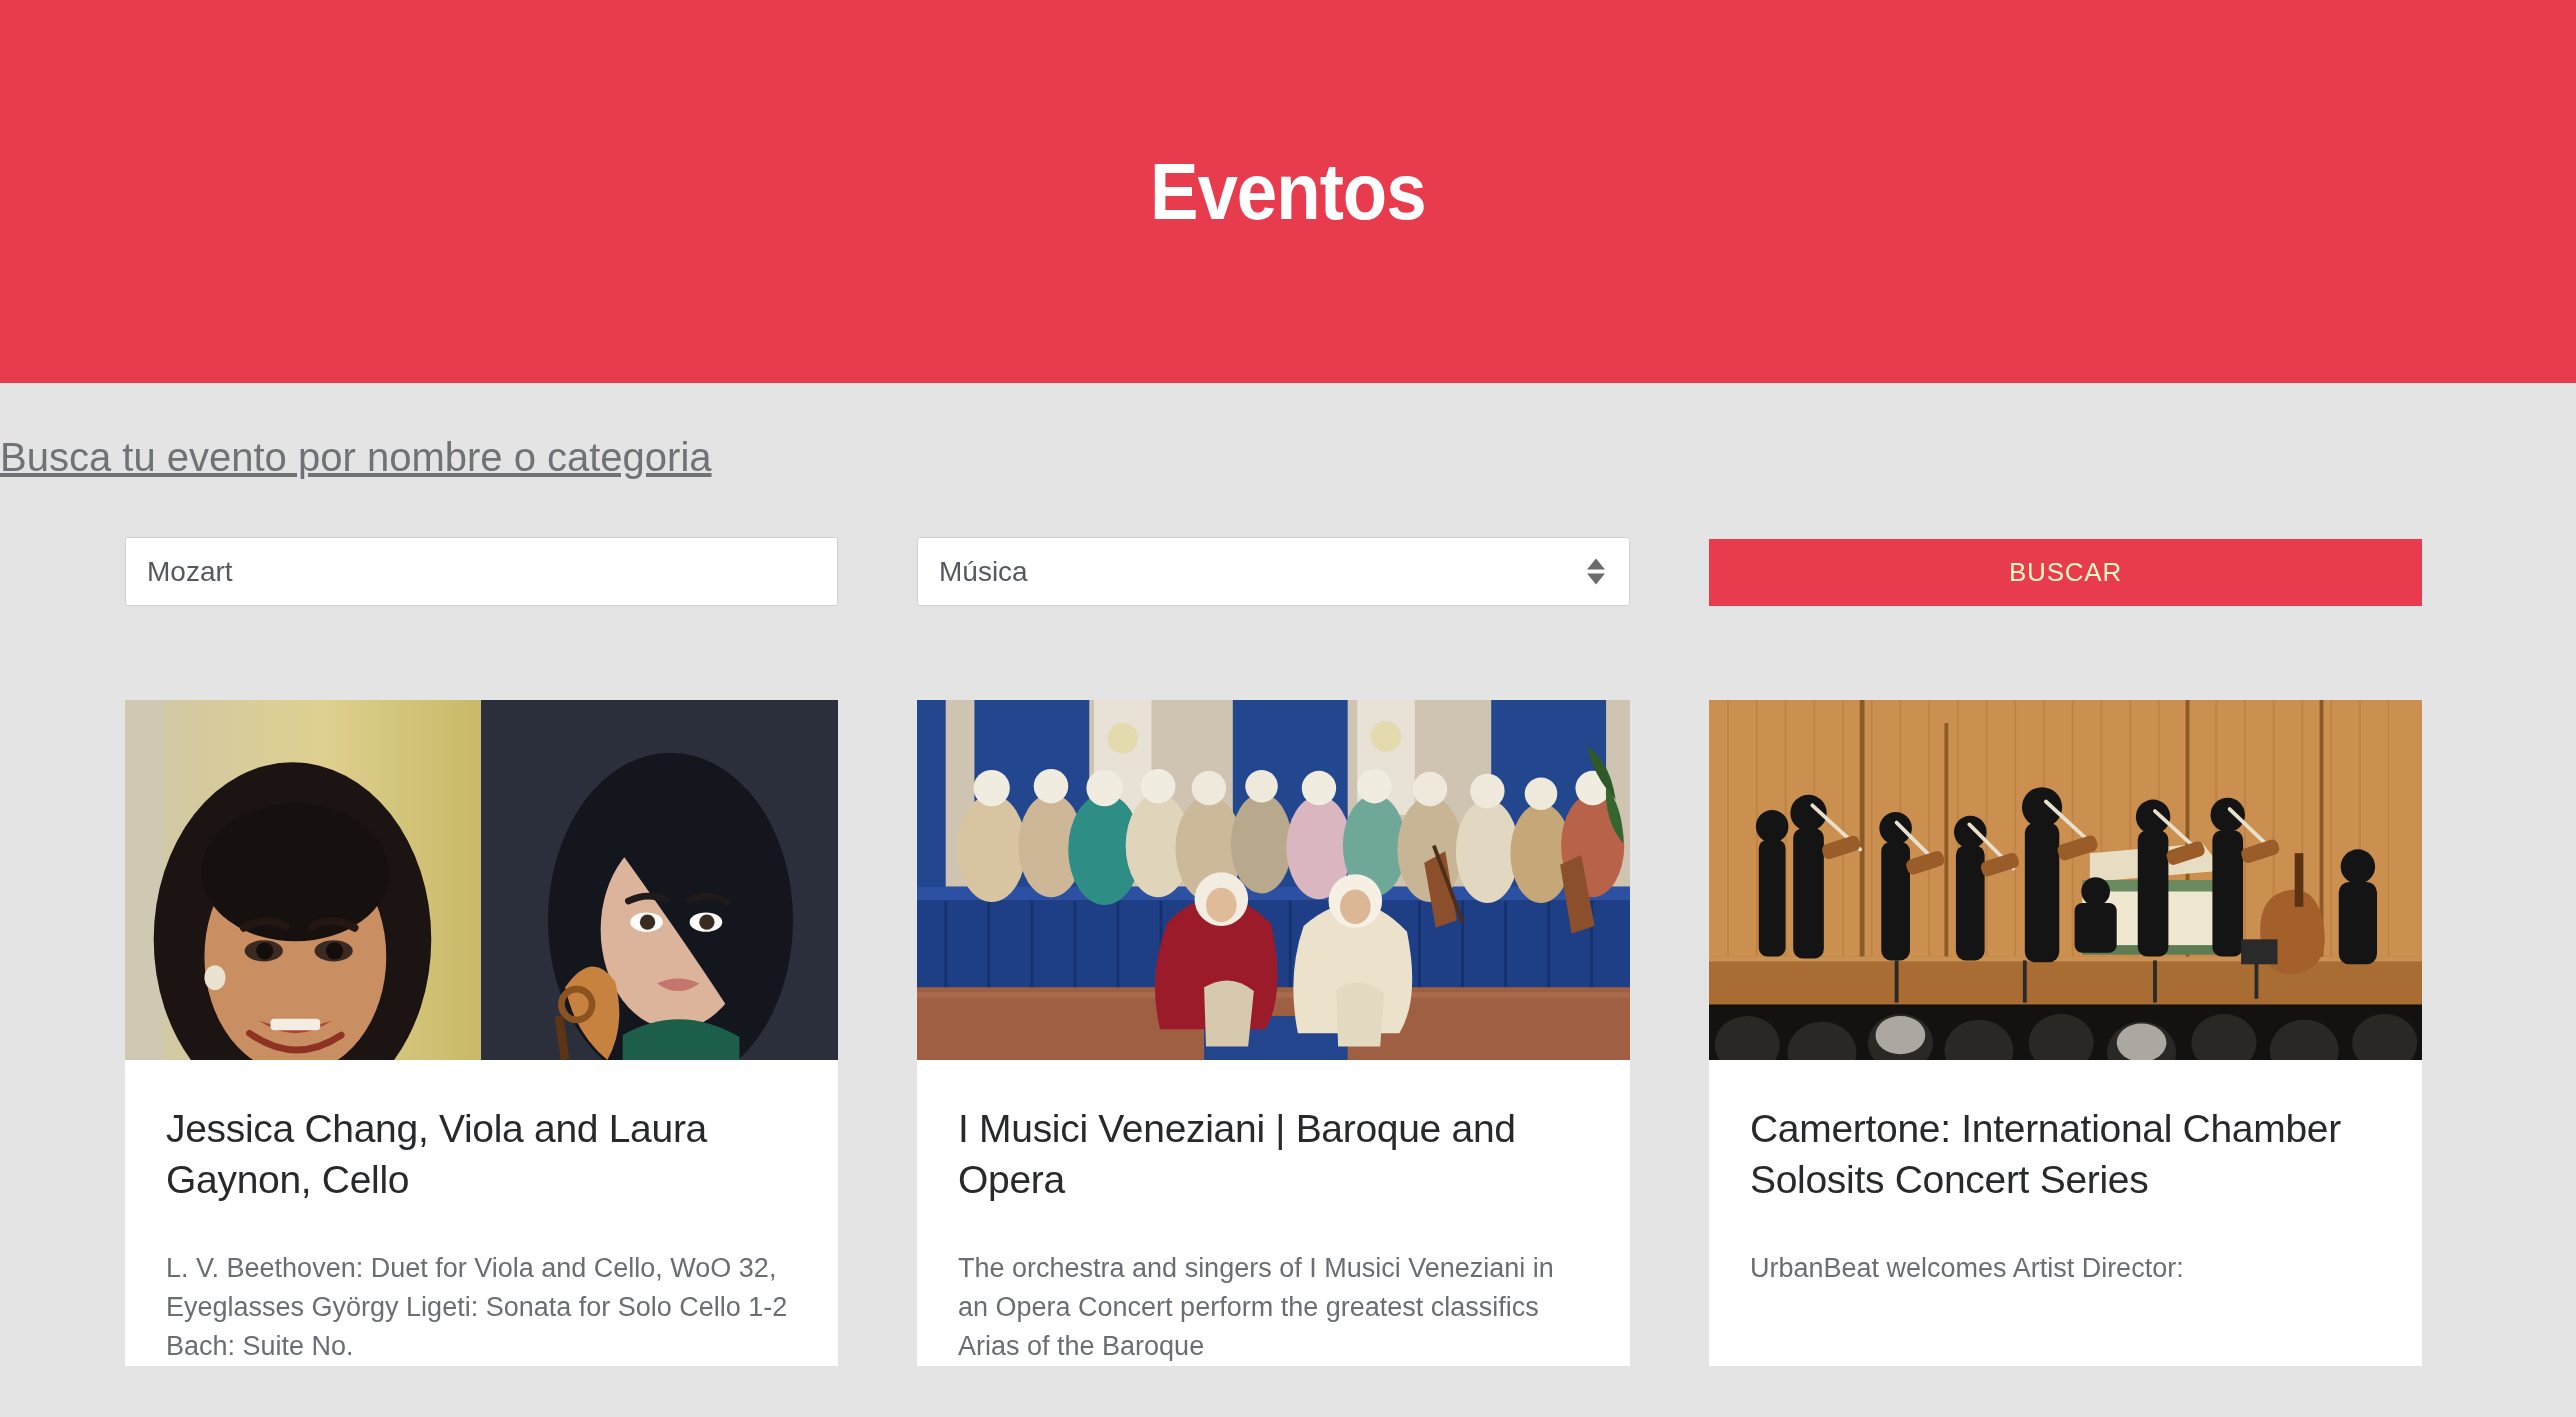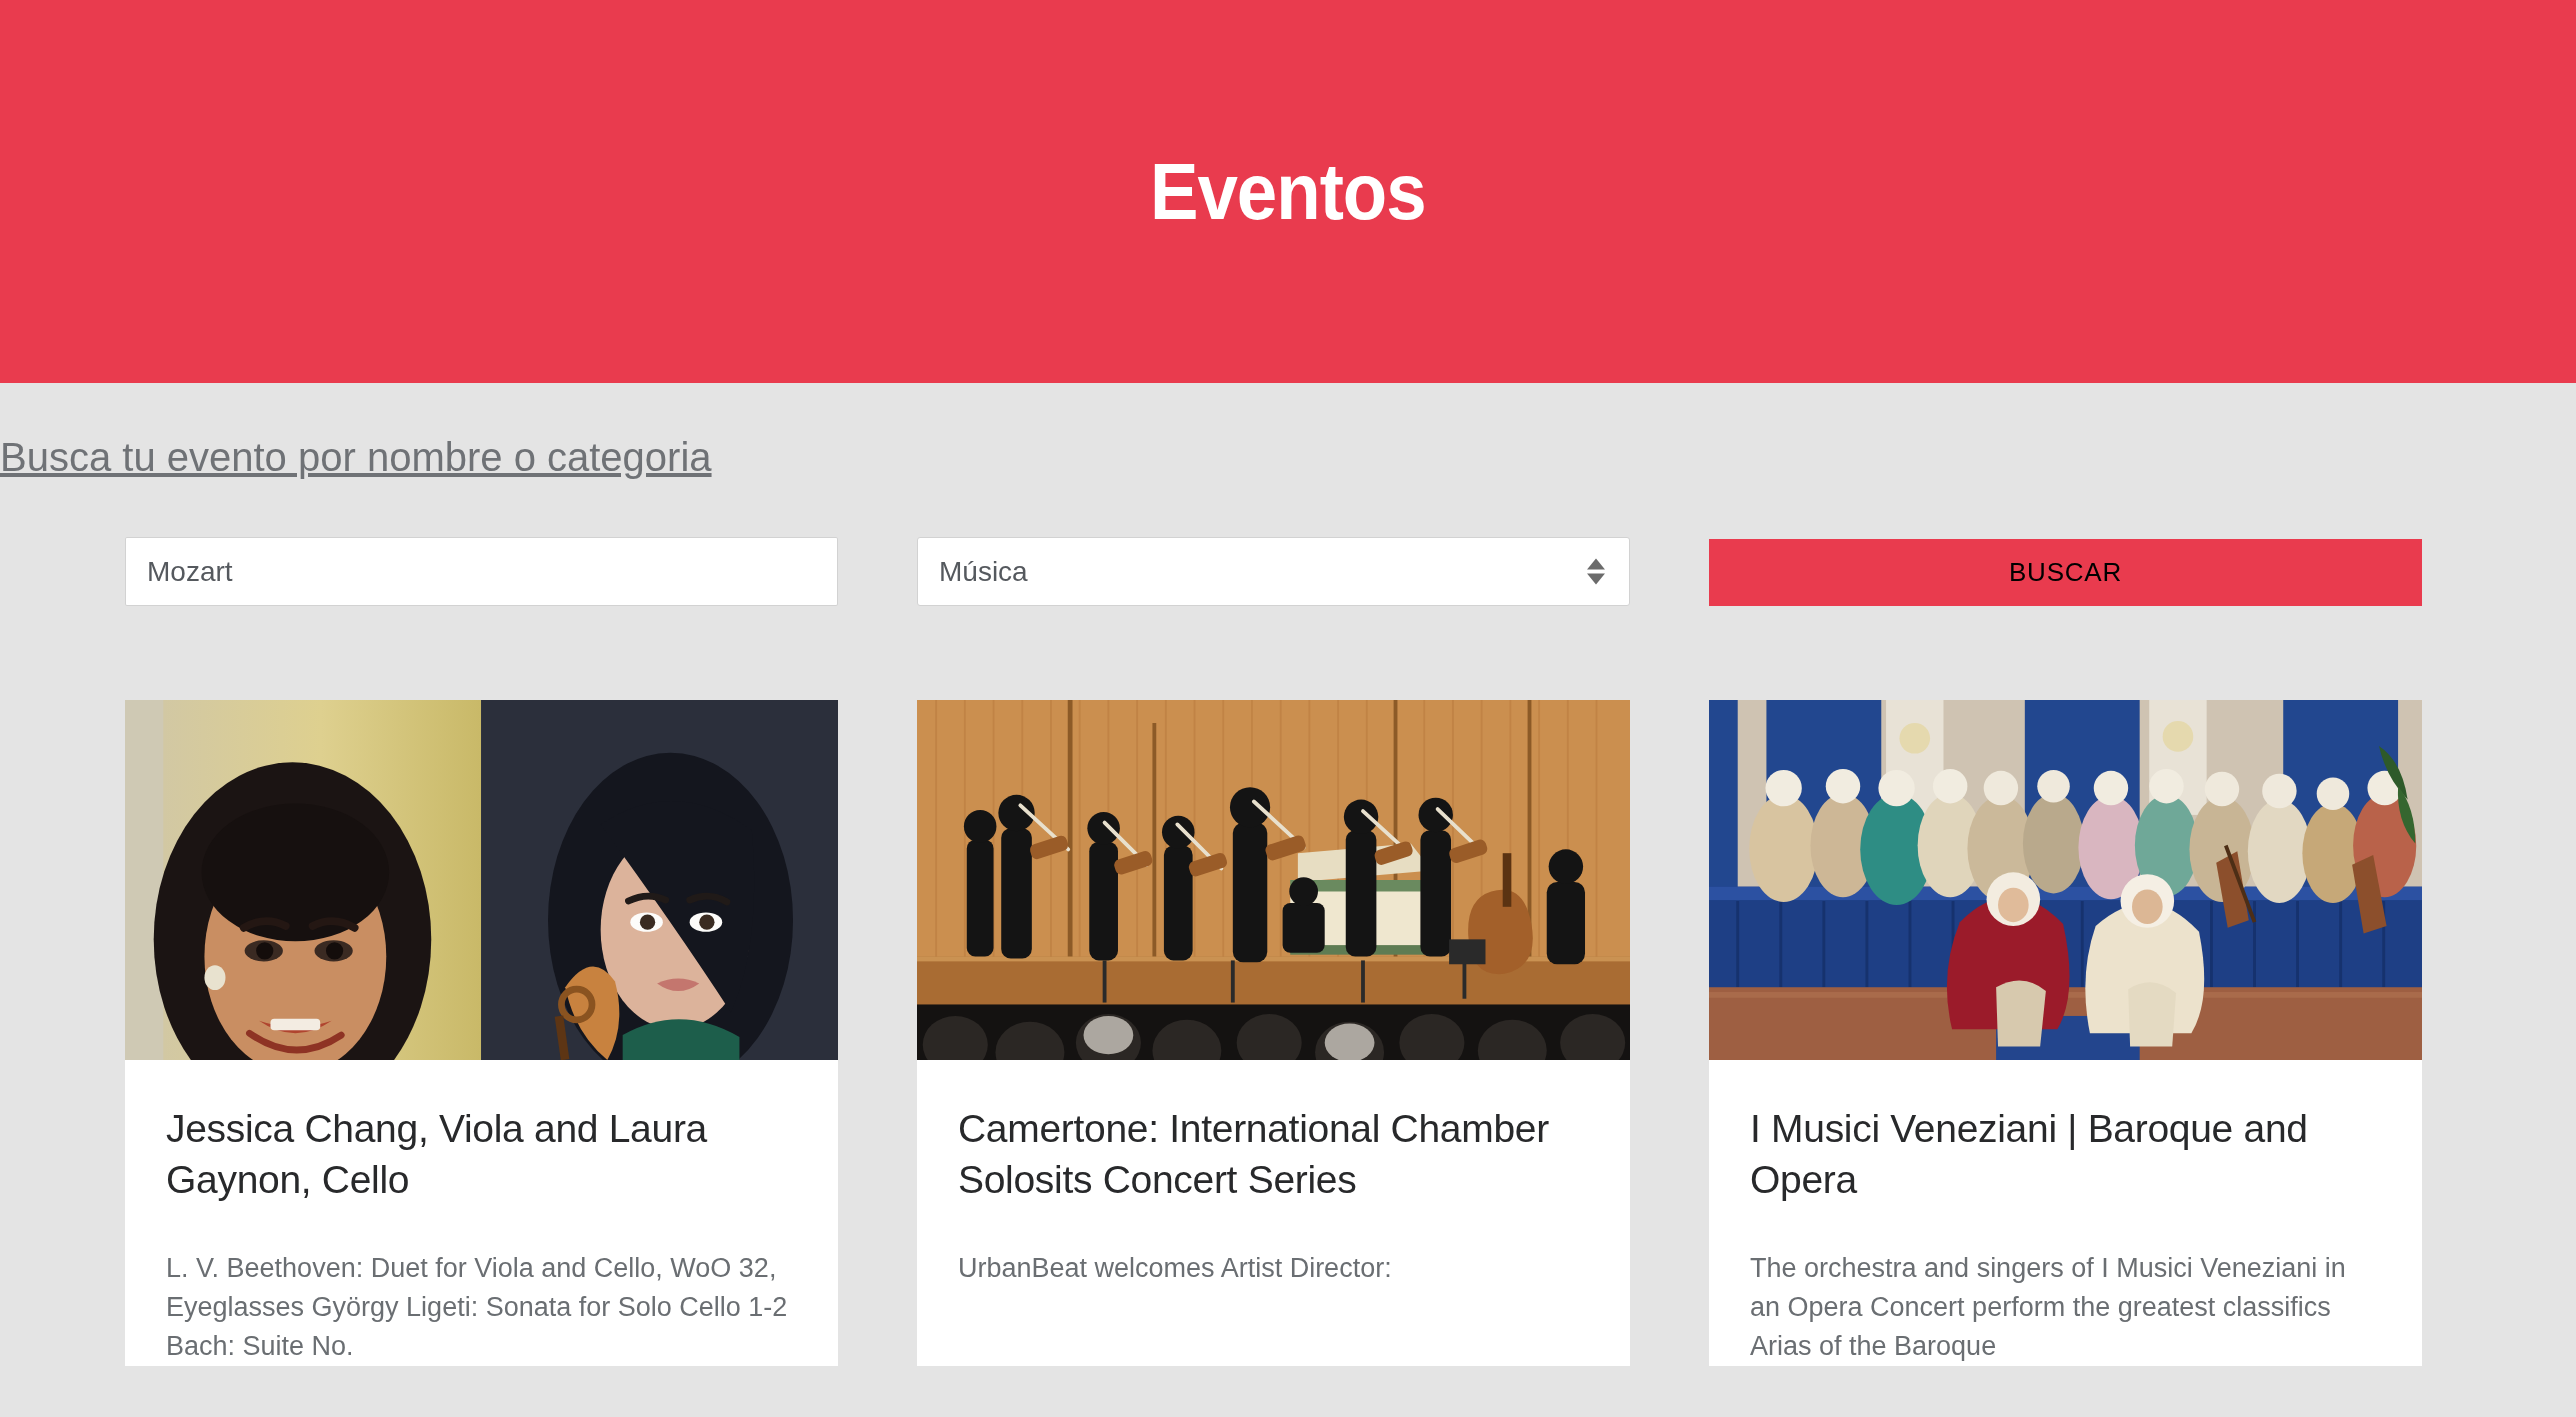--- a/index.html
+++ b/index.html
@@ -104,21 +104,21 @@
     border-right: 9.6px solid transparent;
   }
   .arrow-up { border-bottom: 11.5px solid #6b6b6b; }
   .arrow-down { border-top: 11.5px solid #6b6b6b; }
 
   .search-button {
     flex: 0 0 713px;
     height: 67px;
     background: #e93b4e;
     border: none;
-    color: #000000;
+    color: #fef9c3;
     font-size: 26px;
     letter-spacing: 0.8px;
     font-family: "Liberation Sans", sans-serif;
     cursor: pointer;
     display: flex;
     align-items: center;
     justify-content: center;
   }
 
   
@@ -232,134 +232,20 @@
     </div>
     <div class="card-body">
       <h2 class="card-title">Jessica Chang, Viola and Laura Gaynon, Cello</h2>
       <p class="card-desc">L. V. Beethoven: Duet for Viola and Cello, WoO 32, Eyeglasses György Ligeti: Sonata for Solo Cello 1-2 Bach: Suite No.</p>
     </div>
   </article>
 
   <article class="event-card">
     <div class="card-media">
       <svg viewBox="0 0 745 376" preserveAspectRatio="none" aria-hidden="true">
-        <rect x="0" y="0" width="745" height="376" fill="#c8884a"></rect>
-        <rect x="0" y="0" width="745" height="300" fill="#cb8f4f"></rect>
-        <g stroke="#b97b3e" stroke-width="2" opacity="0.55">
-          <line x1="20" y1="0" x2="20" y2="300"></line>
-            <line x1="50" y1="0" x2="50" y2="300"></line>
-          <line x1="80" y1="0" x2="80" y2="300"></line>
-            <line x1="110" y1="0" x2="110" y2="300"></line>
-          <line x1="140" y1="0" x2="140" y2="300"></line>
-            <line x1="170" y1="0" x2="170" y2="300"></line>
-          <line x1="200" y1="0" x2="200" y2="300"></line>
-            <line x1="230" y1="0" x2="230" y2="300"></line>
-          <line x1="260" y1="0" x2="260" y2="300"></line>
-            <line x1="290" y1="0" x2="290" y2="300"></line>
-          <line x1="320" y1="0" x2="320" y2="300"></line>
-            <line x1="350" y1="0" x2="350" y2="300"></line>
-          <line x1="380" y1="0" x2="380" y2="300"></line>
-            <line x1="410" y1="0" x2="410" y2="300"></line>
-          <line x1="440" y1="0" x2="440" y2="300"></line>
-            <line x1="470" y1="0" x2="470" y2="300"></line>
-          <line x1="500" y1="0" x2="500" y2="300"></line>
-            <line x1="530" y1="0" x2="530" y2="300"></line>
-          <line x1="560" y1="0" x2="560" y2="300"></line>
-            <line x1="590" y1="0" x2="590" y2="300"></line>
-          <line x1="620" y1="0" x2="620" y2="300"></line>
-            <line x1="650" y1="0" x2="650" y2="300"></line>
-          <line x1="680" y1="0" x2="680" y2="300"></line>
-            <line x1="710" y1="0" x2="710" y2="300"></line>
-        </g>
-        <line x1="160" y1="0" x2="160" y2="270" stroke="#8c5a27" stroke-width="5"></line>
-        <line x1="248" y1="24" x2="248" y2="270" stroke="#8c5a27" stroke-width="4"></line>
-        <line x1="500" y1="0" x2="500" y2="270" stroke="#8c5a27" stroke-width="4"></line>
-        <line x1="640" y1="0" x2="640" y2="270" stroke="#8c5a27" stroke-width="4"></line>
-        <rect x="0" y="268" width="745" height="52" fill="#a96c33"></rect>
-        <rect x="0" y="268" width="745" height="5" fill="#d9a25f" opacity="0.7"></rect>
-        <g fill="#e7ddc2">
-          <path d="M398 160 l118 -10 l22 28 l-140 12z"></path>
-        </g>
-        <rect x="390" y="188" width="160" height="16" fill="#6a8a5f"></rect>
-        <rect x="390" y="200" width="160" height="62" fill="#efe7cf"></rect>
-        <rect x="390" y="256" width="160" height="10" fill="#5e7c53"></rect>
-        <g fill="#141414">
-          <rect x="52" y="146" width="28" height="122" rx="9"></rect>
-          <circle cx="66" cy="132" r="17"></circle>
-          <rect x="88" y="134" width="32" height="136" rx="10"></rect>
-          <circle cx="104" cy="118" r="19"></circle>
-          <rect x="180" y="148" width="30" height="124" rx="10"></rect>
-          <circle cx="195" cy="134" r="17"></circle>
-          <rect x="258" y="152" width="30" height="120" rx="10"></rect>
-          <circle cx="273" cy="138" r="17"></circle>
-          <rect x="330" y="128" width="36" height="146" rx="11"></rect>
-          <circle cx="348" cy="112" r="21"></circle>
-          <rect x="448" y="136" width="32" height="132" rx="10"></rect>
-          <circle cx="464" cy="122" r="18"></circle>
-          <rect x="526" y="136" width="32" height="132" rx="10"></rect>
-          <circle cx="542" cy="120" r="18"></circle>
-          <rect x="382" y="212" width="44" height="52" rx="8"></rect>
-          <circle cx="404" cy="200" r="15"></circle>
-          <rect x="658" y="190" width="40" height="86" rx="11"></rect>
-          <circle cx="678" cy="174" r="18"></circle>
-        </g>
-        <g stroke="#e8e0cd" stroke-width="4" stroke-linecap="round">
-          <line x1="108" y1="110" x2="158" y2="156"></line>
-          <line x1="196" y1="128" x2="240" y2="172"></line>
-          <line x1="272" y1="130" x2="318" y2="176"></line>
-          <line x1="352" y1="106" x2="404" y2="154"></line>
-          <line x1="466" y1="116" x2="514" y2="160"></line>
-          <line x1="544" y1="114" x2="590" y2="158"></line>
-        </g>
-        <g fill="#9a5c28">
-          <rect x="118" y="146" width="40" height="16" rx="6" transform="rotate(-18 138 154)"></rect>
-          <rect x="206" y="162" width="40" height="16" rx="6" transform="rotate(-18 226 170)"></rect>
-          <rect x="284" y="164" width="40" height="16" rx="6" transform="rotate(-18 304 172)"></rect>
-          <rect x="364" y="146" width="42" height="17" rx="6" transform="rotate(-18 385 154)"></rect>
-          <rect x="478" y="152" width="40" height="16" rx="6" transform="rotate(-18 498 160)"></rect>
-          <rect x="556" y="150" width="40" height="16" rx="6" transform="rotate(-18 576 158)"></rect>
-        </g>
-        <g>
-          <path d="M600 200 q34 -10 42 34 q8 44 -28 52 q-36 4 -38 -40 q-2 -38 24 -46z" fill="#a3602a"></path>
-          <rect x="612" y="160" width="9" height="56" fill="#5b3312"></rect>
-        </g>
-        <g stroke="#2a2a2a" stroke-width="4">
-          <line x1="196" y1="272" x2="196" y2="316"></line>
-          <line x1="330" y1="272" x2="330" y2="316"></line>
-          <line x1="466" y1="272" x2="466" y2="316"></line>
-          <line x1="572" y1="262" x2="572" y2="312"></line>
-        </g>
-        <rect x="556" y="250" width="38" height="26" fill="#2a2a2a"></rect>
-        <rect x="0" y="318" width="745" height="58" fill="#141211"></rect>
-        <g fill="#2b2724">
-          <ellipse cx="40" cy="360" rx="34" ry="30"></ellipse>
-          <ellipse cx="118" cy="368" rx="36" ry="32"></ellipse>
-          <ellipse cx="200" cy="358" rx="34" ry="30"></ellipse>
-          <ellipse cx="282" cy="366" rx="36" ry="32"></ellipse>
-          <ellipse cx="368" cy="358" rx="34" ry="30"></ellipse>
-          <ellipse cx="452" cy="368" rx="36" ry="32"></ellipse>
-          <ellipse cx="538" cy="358" rx="34" ry="30"></ellipse>
-          <ellipse cx="622" cy="366" rx="36" ry="32"></ellipse>
-          <ellipse cx="706" cy="358" rx="34" ry="30"></ellipse>
-        </g>
-        <g fill="#d8d3c9" opacity="0.75">
-          <ellipse cx="200" cy="350" rx="26" ry="20"></ellipse>
-          <ellipse cx="452" cy="358" rx="26" ry="20"></ellipse>
-        </g>
-      </svg>
-    </div>
-    <div class="card-body">
-      <h2 class="card-title">Camertone: International Chamber Solosits Concert Series</h2>
-      <p class="card-desc">UrbanBeat welcomes Artist Director:</p>
-    </div>
-  </article>
-
-  <article class="event-card">
-    <div class="card-media">
-      <svg viewBox="0 0 745 376" preserveAspectRatio="none" aria-hidden="true">
         <rect x="0" y="0" width="745" height="376" fill="#d9cfc0"></rect>
         <rect x="0" y="0" width="745" height="200" fill="#cfc3b2"></rect>
         <g fill="#22478f">
           <rect x="60" y="0" width="120" height="205"></rect>
           <rect x="330" y="0" width="120" height="200"></rect>
           <rect x="600" y="0" width="120" height="205"></rect>
           <rect x="0" y="0" width="30" height="210"></rect>
         </g>
         <g fill="#e8e2d6">
           <rect x="185" y="0" width="60" height="120"></rect>
@@ -434,14 +320,128 @@
         <path d="M700 48 q24 16 30 56 q-22 -22 -30 -56z" fill="#2e5a2a"></path>
         <path d="M720 90 q18 22 18 60 q-20 -24 -18 -60z" fill="#35662f"></path>
       </svg>
     </div>
     <div class="card-body">
       <h2 class="card-title">I Musici Veneziani | Baroque and Opera</h2>
       <p class="card-desc">The orchestra and singers of I Musici Veneziani in an Opera Concert  perform the greatest classifics Arias of the Baroque</p>
     </div>
   </article>
 
+  <article class="event-card">
+    <div class="card-media">
+      <svg viewBox="0 0 745 376" preserveAspectRatio="none" aria-hidden="true">
+        <rect x="0" y="0" width="745" height="376" fill="#c8884a"></rect>
+        <rect x="0" y="0" width="745" height="300" fill="#cb8f4f"></rect>
+        <g stroke="#b97b3e" stroke-width="2" opacity="0.55">
+          <line x1="20" y1="0" x2="20" y2="300"></line>
+            <line x1="50" y1="0" x2="50" y2="300"></line>
+          <line x1="80" y1="0" x2="80" y2="300"></line>
+            <line x1="110" y1="0" x2="110" y2="300"></line>
+          <line x1="140" y1="0" x2="140" y2="300"></line>
+            <line x1="170" y1="0" x2="170" y2="300"></line>
+          <line x1="200" y1="0" x2="200" y2="300"></line>
+            <line x1="230" y1="0" x2="230" y2="300"></line>
+          <line x1="260" y1="0" x2="260" y2="300"></line>
+            <line x1="290" y1="0" x2="290" y2="300"></line>
+          <line x1="320" y1="0" x2="320" y2="300"></line>
+            <line x1="350" y1="0" x2="350" y2="300"></line>
+          <line x1="380" y1="0" x2="380" y2="300"></line>
+            <line x1="410" y1="0" x2="410" y2="300"></line>
+          <line x1="440" y1="0" x2="440" y2="300"></line>
+            <line x1="470" y1="0" x2="470" y2="300"></line>
+          <line x1="500" y1="0" x2="500" y2="300"></line>
+            <line x1="530" y1="0" x2="530" y2="300"></line>
+          <line x1="560" y1="0" x2="560" y2="300"></line>
+            <line x1="590" y1="0" x2="590" y2="300"></line>
+          <line x1="620" y1="0" x2="620" y2="300"></line>
+            <line x1="650" y1="0" x2="650" y2="300"></line>
+          <line x1="680" y1="0" x2="680" y2="300"></line>
+            <line x1="710" y1="0" x2="710" y2="300"></line>
+        </g>
+        <line x1="160" y1="0" x2="160" y2="270" stroke="#8c5a27" stroke-width="5"></line>
+        <line x1="248" y1="24" x2="248" y2="270" stroke="#8c5a27" stroke-width="4"></line>
+        <line x1="500" y1="0" x2="500" y2="270" stroke="#8c5a27" stroke-width="4"></line>
+        <line x1="640" y1="0" x2="640" y2="270" stroke="#8c5a27" stroke-width="4"></line>
+        <rect x="0" y="268" width="745" height="52" fill="#a96c33"></rect>
+        <rect x="0" y="268" width="745" height="5" fill="#d9a25f" opacity="0.7"></rect>
+        <g fill="#e7ddc2">
+          <path d="M398 160 l118 -10 l22 28 l-140 12z"></path>
+        </g>
+        <rect x="390" y="188" width="160" height="16" fill="#6a8a5f"></rect>
+        <rect x="390" y="200" width="160" height="62" fill="#efe7cf"></rect>
+        <rect x="390" y="256" width="160" height="10" fill="#5e7c53"></rect>
+        <g fill="#141414">
+          <rect x="52" y="146" width="28" height="122" rx="9"></rect>
+          <circle cx="66" cy="132" r="17"></circle>
+          <rect x="88" y="134" width="32" height="136" rx="10"></rect>
+          <circle cx="104" cy="118" r="19"></circle>
+          <rect x="180" y="148" width="30" height="124" rx="10"></rect>
+          <circle cx="195" cy="134" r="17"></circle>
+          <rect x="258" y="152" width="30" height="120" rx="10"></rect>
+          <circle cx="273" cy="138" r="17"></circle>
+          <rect x="330" y="128" width="36" height="146" rx="11"></rect>
+          <circle cx="348" cy="112" r="21"></circle>
+          <rect x="448" y="136" width="32" height="132" rx="10"></rect>
+          <circle cx="464" cy="122" r="18"></circle>
+          <rect x="526" y="136" width="32" height="132" rx="10"></rect>
+          <circle cx="542" cy="120" r="18"></circle>
+          <rect x="382" y="212" width="44" height="52" rx="8"></rect>
+          <circle cx="404" cy="200" r="15"></circle>
+          <rect x="658" y="190" width="40" height="86" rx="11"></rect>
+          <circle cx="678" cy="174" r="18"></circle>
+        </g>
+        <g stroke="#e8e0cd" stroke-width="4" stroke-linecap="round">
+          <line x1="108" y1="110" x2="158" y2="156"></line>
+          <line x1="196" y1="128" x2="240" y2="172"></line>
+          <line x1="272" y1="130" x2="318" y2="176"></line>
+          <line x1="352" y1="106" x2="404" y2="154"></line>
+          <line x1="466" y1="116" x2="514" y2="160"></line>
+          <line x1="544" y1="114" x2="590" y2="158"></line>
+        </g>
+        <g fill="#9a5c28">
+          <rect x="118" y="146" width="40" height="16" rx="6" transform="rotate(-18 138 154)"></rect>
+          <rect x="206" y="162" width="40" height="16" rx="6" transform="rotate(-18 226 170)"></rect>
+          <rect x="284" y="164" width="40" height="16" rx="6" transform="rotate(-18 304 172)"></rect>
+          <rect x="364" y="146" width="42" height="17" rx="6" transform="rotate(-18 385 154)"></rect>
+          <rect x="478" y="152" width="40" height="16" rx="6" transform="rotate(-18 498 160)"></rect>
+          <rect x="556" y="150" width="40" height="16" rx="6" transform="rotate(-18 576 158)"></rect>
+        </g>
+        <g>
+          <path d="M600 200 q34 -10 42 34 q8 44 -28 52 q-36 4 -38 -40 q-2 -38 24 -46z" fill="#a3602a"></path>
+          <rect x="612" y="160" width="9" height="56" fill="#5b3312"></rect>
+        </g>
+        <g stroke="#2a2a2a" stroke-width="4">
+          <line x1="196" y1="272" x2="196" y2="316"></line>
+          <line x1="330" y1="272" x2="330" y2="316"></line>
+          <line x1="466" y1="272" x2="466" y2="316"></line>
+          <line x1="572" y1="262" x2="572" y2="312"></line>
+        </g>
+        <rect x="556" y="250" width="38" height="26" fill="#2a2a2a"></rect>
+        <rect x="0" y="318" width="745" height="58" fill="#141211"></rect>
+        <g fill="#2b2724">
+          <ellipse cx="40" cy="360" rx="34" ry="30"></ellipse>
+          <ellipse cx="118" cy="368" rx="36" ry="32"></ellipse>
+          <ellipse cx="200" cy="358" rx="34" ry="30"></ellipse>
+          <ellipse cx="282" cy="366" rx="36" ry="32"></ellipse>
+          <ellipse cx="368" cy="358" rx="34" ry="30"></ellipse>
+          <ellipse cx="452" cy="368" rx="36" ry="32"></ellipse>
+          <ellipse cx="538" cy="358" rx="34" ry="30"></ellipse>
+          <ellipse cx="622" cy="366" rx="36" ry="32"></ellipse>
+          <ellipse cx="706" cy="358" rx="34" ry="30"></ellipse>
+        </g>
+        <g fill="#d8d3c9" opacity="0.75">
+          <ellipse cx="200" cy="350" rx="26" ry="20"></ellipse>
+          <ellipse cx="452" cy="358" rx="26" ry="20"></ellipse>
+        </g>
+      </svg>
+    </div>
+    <div class="card-body">
+      <h2 class="card-title">Camertone: International Chamber Solosits Concert Series</h2>
+      <p class="card-desc">UrbanBeat welcomes Artist Director:</p>
+    </div>
+  </article>
+
 </section>
 
 
 </body></html>

